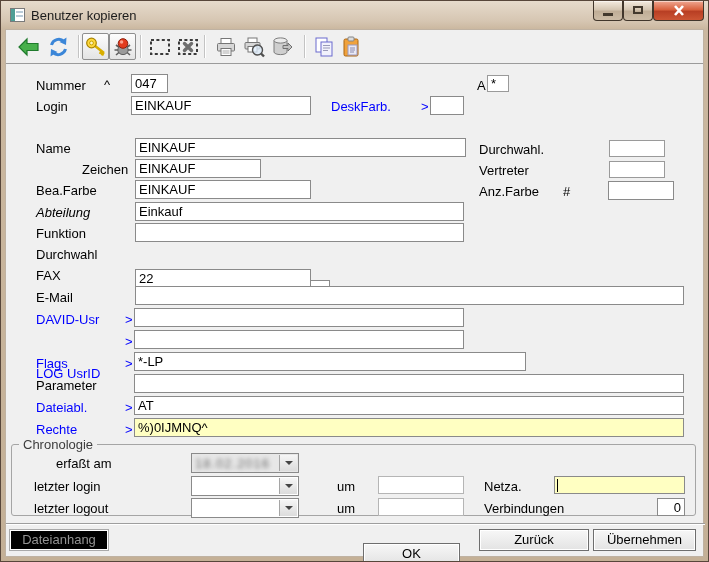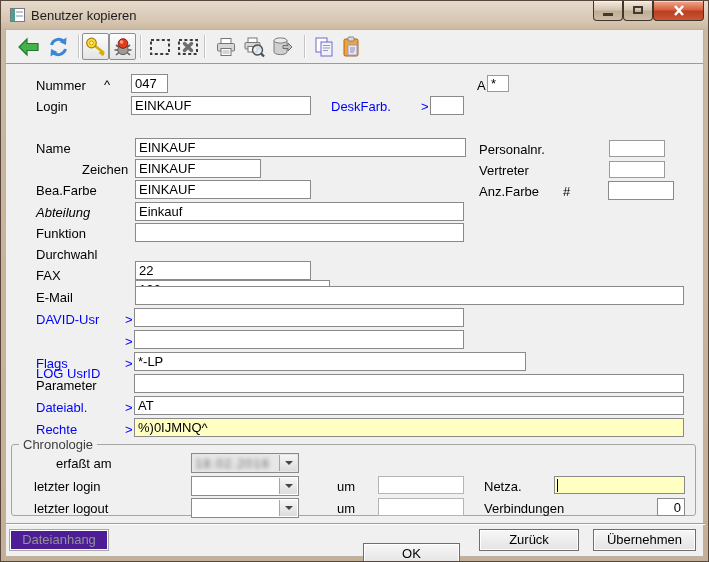--- a/index.html
+++ b/index.html
@@ -36,21 +36,21 @@
   .drop{position:absolute;right:1px;top:1px;bottom:1px;width:17px;
     background:linear-gradient(180deg,#f6f6f6,#dcdcdc);border-left:1px solid #a5a5a5;
     display:flex;align-items:center;justify-content:center;}
   .arr{width:0;height:0;border-left:4px solid transparent;border-right:4px solid transparent;border-top:4px solid #444;}
   .groupbox{position:absolute;left:10px;top:443px;width:685px;height:72px;border:1px solid #a5a5a5;border-radius:3px;box-sizing:border-box;}
   .grouptitle{position:absolute;left:18px;top:436px;background:#f0f0f0;padding:0 4px;color:#3c3c3c;height:15px;line-height:15px;}
   .etched{position:absolute;left:5px;right:5px;top:522px;height:0;border-top:1px solid #9e9e9e;border-bottom:1px solid #fff;}
   .btn{position:absolute;height:22px;border:1px solid #6e6e6e;background:linear-gradient(180deg,#f7f7f7,#e3e3e3);
     box-shadow:inset 0 0 0 1px #fff;box-sizing:border-box;text-align:center;line-height:20px;
     font-family:"Liberation Sans","DejaVu Sans",sans-serif;font-size:13px;}
-  .btn.disabled{color:#939393;border-color:#a9a9a9;background:#4c1d95;}
+  .btn.disabled{color:#939393;border-color:#a9a9a9;background:#000000;}
   .caret{position:absolute;left:556px;top:478px;width:1px;height:13px;background:#000;}
   .gt{position:absolute;width:10px;height:16px;line-height:16px;color:#0000ff;}
 </style>
 </head>
 <body>
 
 <div class="window">
 
   <div class="titlebar">
     <svg class="app-icon" viewBox="0 0 15 14">
@@ -172,21 +172,21 @@
         <input class="tb small" style="left: 486px; top: 74px; width: 22px;" value="*">
 
         <span class="lbl" style="left:35px;top:98px;">Login</span>
         <input class="tb" style="left: 130px; top: 95px; width: 180px;" value="EINKAUF">
         <span class="lbl blue" style="left:330px;top:98px;">DeskFarb.</span>
         <span class="gt" style="left:420px;top:98px;">&gt;</span>
         <input class="tb" style="left: 429px; top: 95px; width: 34px;" value="">
 
         <span class="lbl" style="left:35px;top:140px;">Name</span>
         <input class="tb" style="left: 134px; top: 137px; width: 331px;" value="EINKAUF">
-        <span class="lbl" style="left:478px;top:141px;">Personalnr.</span>
+        <span class="lbl" style="left:478px;top:141px;">Durchwahl.</span>
         <input class="tb small" style="left: 608px; top: 139px; width: 56px;" value="">
 
         <span class="lbl" style="left:35px;top:161px;margin-left:46px;">Zeichen</span>
         <input class="tb" style="left: 134px; top: 158px; width: 126px;" value="EINKAUF">
         <span class="lbl" style="left:478px;top:162px;">Vertreter</span>
         <input class="tb small" style="left: 608px; top: 160px; width: 56px;" value="">
 
         <span class="lbl" style="left:35px;top:182px;">Bea.Farbe</span>
         <input class="tb" style="left: 134px; top: 179px; width: 176px;" value="EINKAUF">
         <span class="lbl" style="left:478px;top:183px;">Anz.Farbe</span>
@@ -196,21 +196,21 @@
         <span class="lbl" style="left:35px;top:204px;font-style:italic;">Abteilung</span>
         <input class="tb" style="left: 134px; top: 201px; width: 329px;" value="Einkauf">
 
         <span class="lbl" style="left:35px;top:225px;">Funktion</span>
         <input class="tb" style="left: 134px; top: 222px; width: 329px;" value="">
 
         <span class="lbl" style="left:35px;top:246px;">Durchwahl</span>
         <input class="tb" style="left: 134px; top: 243px; width: 195px; margin-top: 36px;" value="126">
 
         <span class="lbl" style="left:35px;top:267px;">FAX</span>
-        <input class="tb" style="left: 134px; top: 260px; width: 176px;" value="22">
+        <input class="tb" style="left: 134px; top: 268px; width: 176px;" value="22">
 
         <span class="lbl" style="left:35px;top:289px;">E-Mail</span>
         <input class="tb" style="left: 134px; top: 285px; width: 549px;" value="">
 
         <span class="lbl blue" style="left:35px;top:311px;">DAVID-Usr</span>
         <span class="gt" style="left:124px;top:311px;">&gt;</span>
         <input class="tb" style="left: 133px; top: 307px; width: 330px;" value="">
 
         <span class="lbl blue" style="left:35px;top:333px;margin-top:32px;">LOG UsrID</span>
         <span class="gt" style="left:124px;top:333px;">&gt;</span>
@@ -263,19 +263,19 @@
             </div>
         </div>
         <span class="lbl" style="left:336px;top:500px;">um</span>
         <input class="tb dis" style="left: 377px; top: 497px; width: 86px; height: 18px;" value="">
         <span class="lbl" style="left:483px;top:500px;">Verbindungen</span>
         <input class="tb" style="left: 656px; top: 497px; width: 28px; height: 18px; text-align: right;" value="0">
 
         <div class="etched"></div>
         <div class="btn disabled" style="left:8px;top:528px;width:100px;">Dateianhang</div>
         <div class="btn" style="left:362px;top:542px;width:97px;">OK</div>
-        <div class="btn" style="left:478px;top:528px;width:100px;">Zurück</div>
+        <div class="btn" style="left:478px;top:528px;width:110px;">Zurück</div>
         <div class="btn" style="left:592px;top:528px;width:103px;">Übernehmen</div>
 
       </div>
     </div>
   </div>
 </div>
 
 </body></html>

